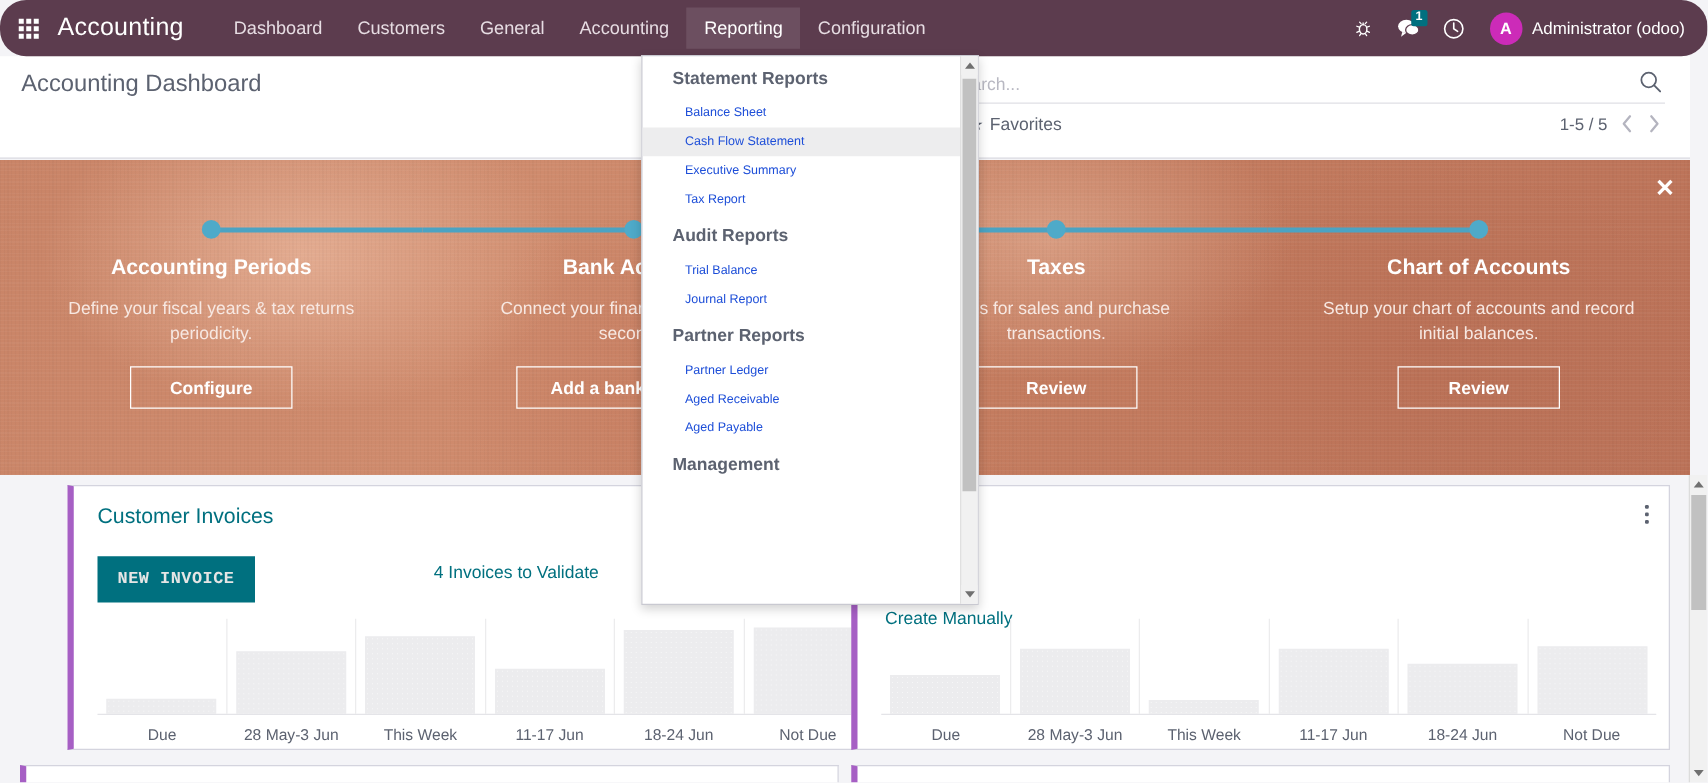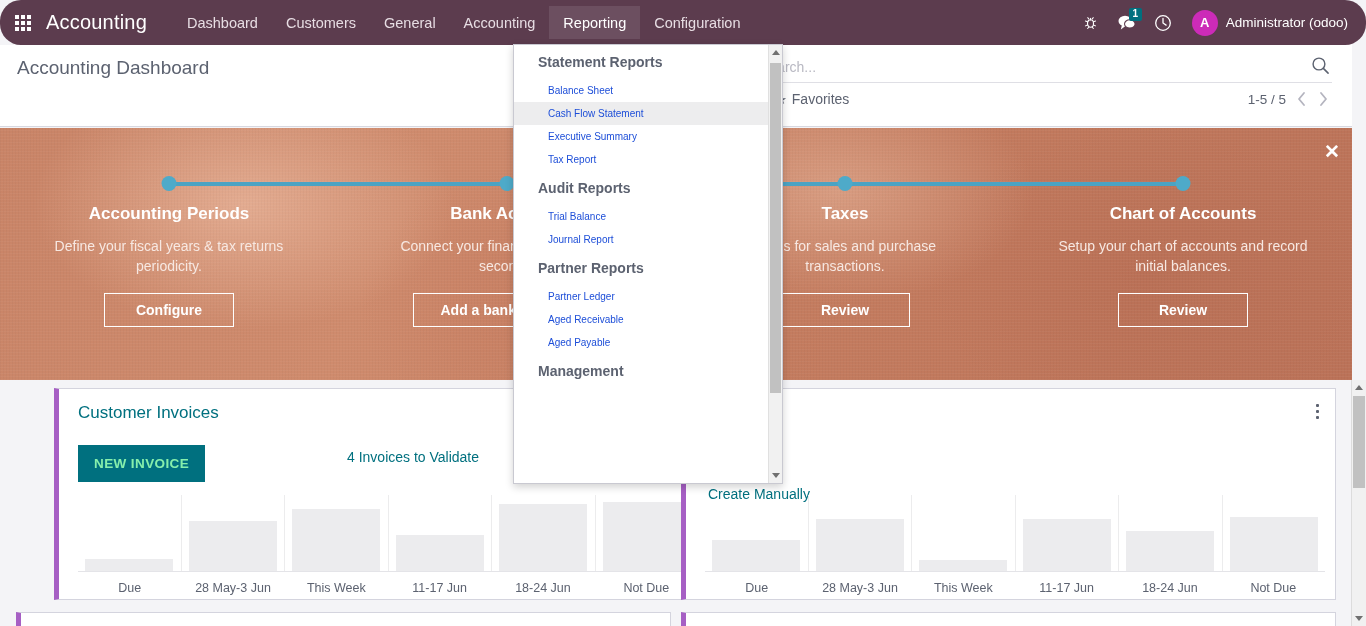--- a/index.html
+++ b/index.html
@@ -194,24 +194,24 @@
   .card-menu {
     position: absolute; right: 14px; top: 13px;
     cursor: pointer; line-height: 0; padding: 2px;
   }
   .card-menu i {
     display: block; width: 3px; height: 3px; background: #5c6270;
     margin-bottom: 3px; border-radius: 1px;
   }
   .new-btn {
     position: absolute; left: 19px; top: 56px;
-    background: #00707f; color: #86efac; border: 0;
+    background: #00707f; color: #e5e5e5; border: 0;
     font-size: 13.5px; font-weight: bold; letter-spacing: .4px;
     padding: 11px 16px; cursor: pointer;
-    font-family: Liberation Sans, sans-serif;
+    font-family: Liberation Mono, monospace;
   }
   .card-link {
     position: absolute; font-size: 14px; color: #00707f; cursor: pointer;
   }
   .link-validate { left: 288px; top: 60px; }
   .link-manual { left: 22px; top: 97px; }
 
   
   .graph {
     position: absolute; left: 19px; right: 10px; bottom: 0; height: 104px;

